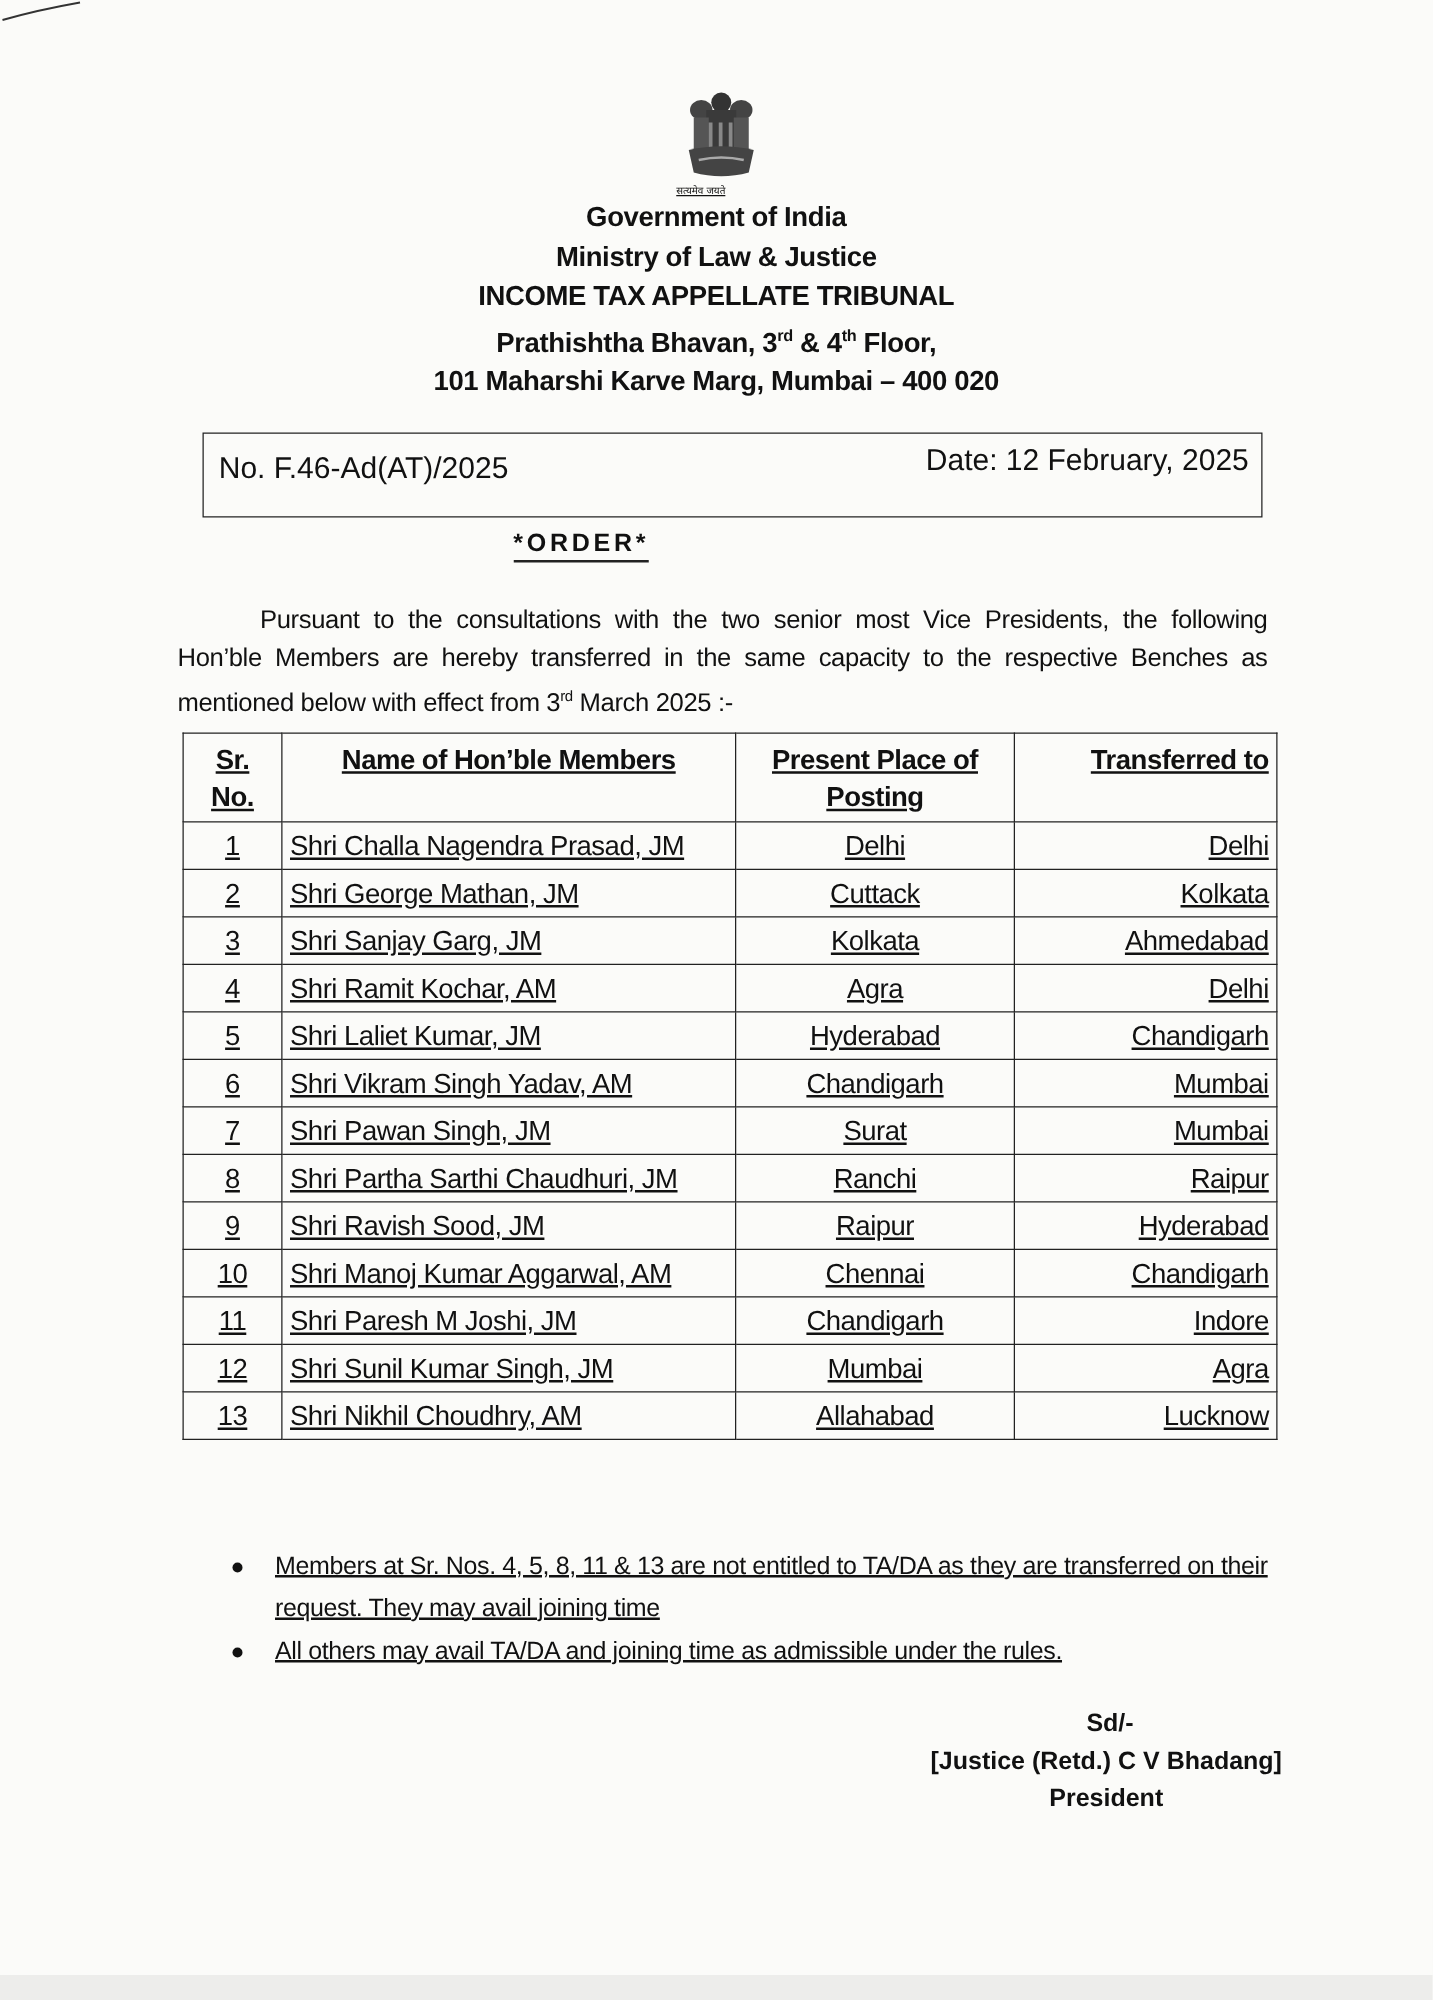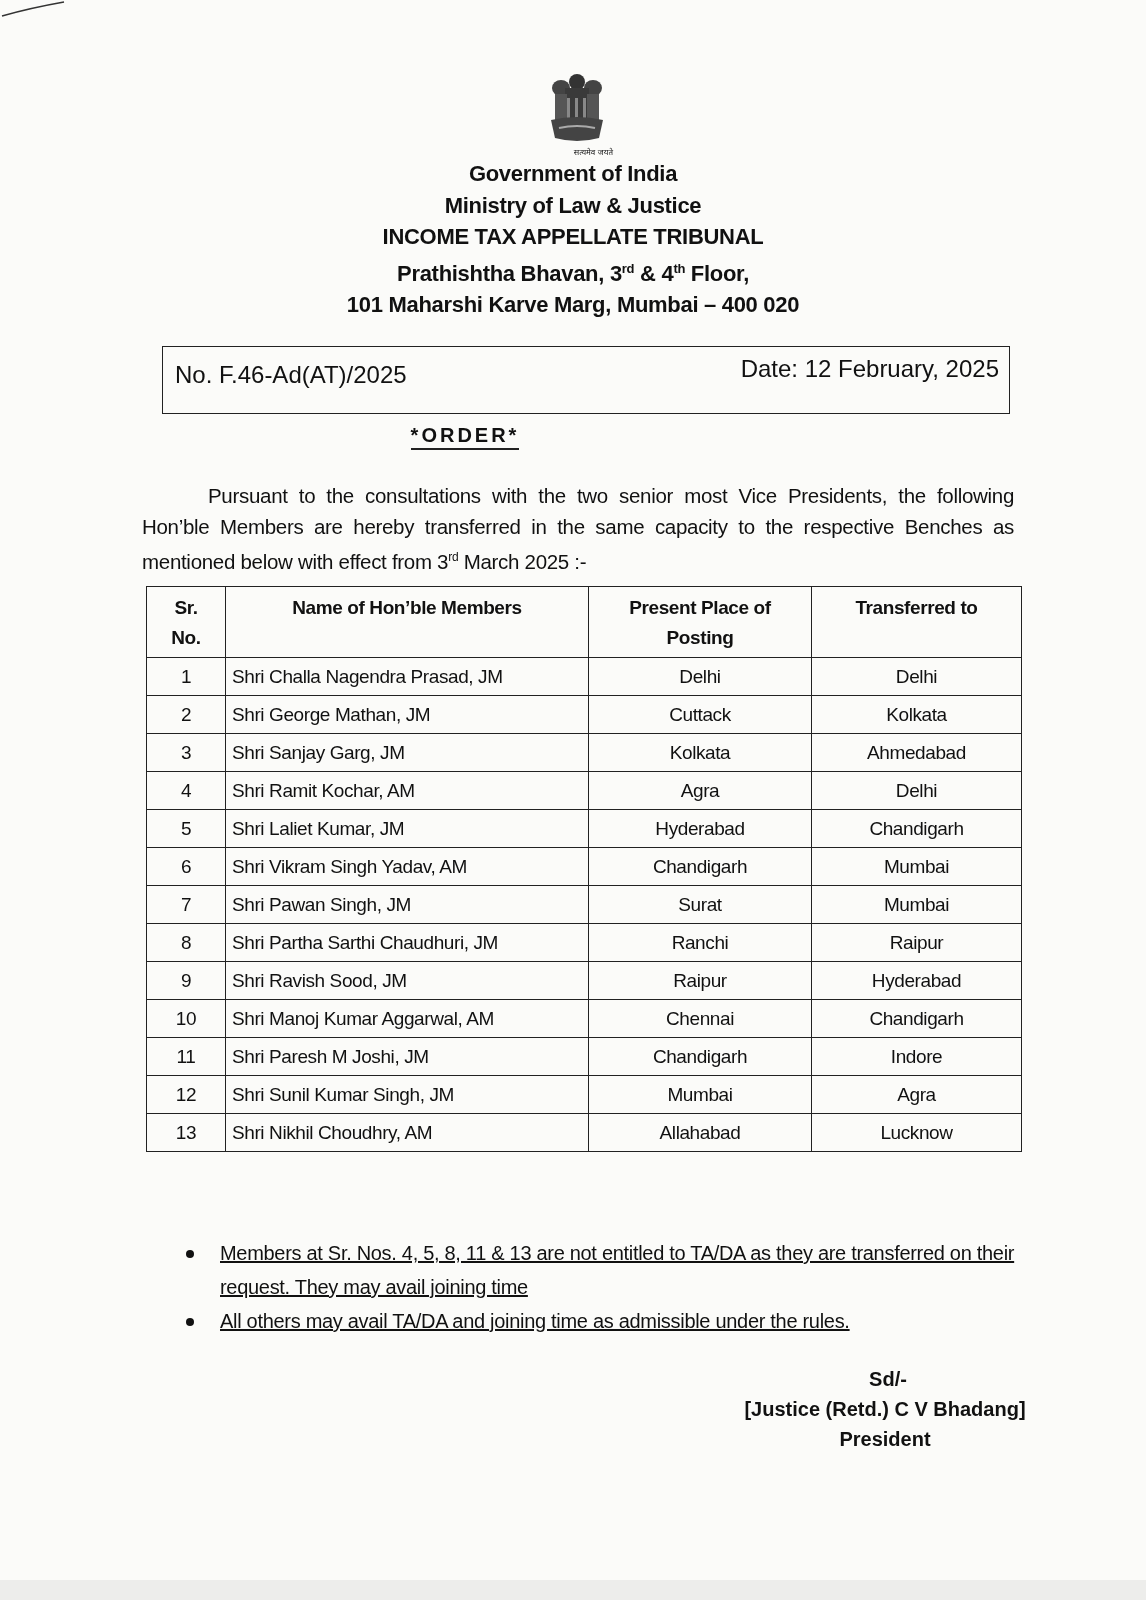--- a/index.html
+++ b/index.html
@@ -32,31 +32,31 @@
     }
     .order-title span { border-bottom: 2px solid #222; padding-bottom: 2px; }
     .intro {
       position: absolute; left: 142px; top: 480px; width: 872px;
       font-size: 20.5px; line-height: 31px; text-align: justify; letter-spacing: -0.3px;
     }
     .intro .indent { display: inline-block; width: 66px; }
     .intro sup { font-size: 12px; }
     table.members {
       position: absolute; left: 146px; top: 586px; width: 876px;
-      border-collapse: collapse; font-size: 19px; letter-spacing: -0.4px;
+      border-collapse: collapse; font-size: 22px; letter-spacing: -0.4px; text-decoration: underline;
     }
     table.members th, table.members td {
       border: 1.5px solid #222; padding: 0 6px; height: 37px; vertical-align: middle;
     }
     table.members th { font-weight: bold; height: 64px; vertical-align: top; padding-top: 6px; line-height: 30px; }
     .c-sr { width: 66px; text-align: center; }
     .c-name { width: 350px; text-align: left; }
     .c-name-h { text-align: center; }
     .c-present { width: 210px; text-align: center; }
-    .c-to { text-align: center; }
+    .c-to { text-align: right; }
     .notes {
       position: absolute; left: 186px; top: 1236px; width: 850px;
       font-size: 20px; line-height: 34px; letter-spacing: -0.3px;
       list-style: none; margin: 0; padding: 0; text-decoration: underline;
     }
     .notes li { position: relative; padding-left: 34px; }
     .notes li::before {
       content: ""; position: absolute; left: 0; top: 14px; width: 8px; height: 8px;
       border-radius: 50%; background: #111;
     }
@@ -82,21 +82,21 @@
       <ellipse cx="52" cy="20" rx="9" ry="8" fill="#444"></ellipse>
       <rect x="24" y="20" width="24" height="30" fill="#3a3a3a"></rect>
       <rect x="14" y="26" width="12" height="26" fill="#555"></rect>
       <rect x="46" y="26" width="12" height="26" fill="#555"></rect>
       <rect x="26" y="30" width="3" height="22" fill="#888"></rect>
       <rect x="34" y="30" width="3" height="22" fill="#888"></rect>
       <rect x="42" y="30" width="3" height="22" fill="#888"></rect>
       <path d="M10 52 Q36 46 62 52 L58 70 Q36 76 14 70 Z" fill="#444"></path>
       <path d="M18 60 Q36 56 54 60" stroke="#aaa" stroke-width="2" fill="none"></path>
     </svg>
-    <div style="position:absolute;left:0;top:78px;width:72px;text-align:right;font-size:8px;font-family:'DejaVu Sans',sans-serif;">सत्यमेव जयते</div>
+    <div style="position:absolute;left:0;top:78px;width:72px;text-align:left;font-size:8px;font-family:'DejaVu Sans',sans-serif;text-decoration:underline;">सत्यमेव जयते</div>
   </div>
 
   <div class="header">
     <div>Government of India</div>
     <div>Ministry of Law &amp; Justice</div>
     <div>INCOME TAX APPELLATE TRIBUNAL</div>
     <div><span>Prathishtha Bhavan, 3</span><sup>rd</sup><span> &amp; 4</span><sup>th</sup><span> Floor,</span></div>
     <div>101 Maharshi Karve Marg, Mumbai – 400 020</div>
   </div>
 

